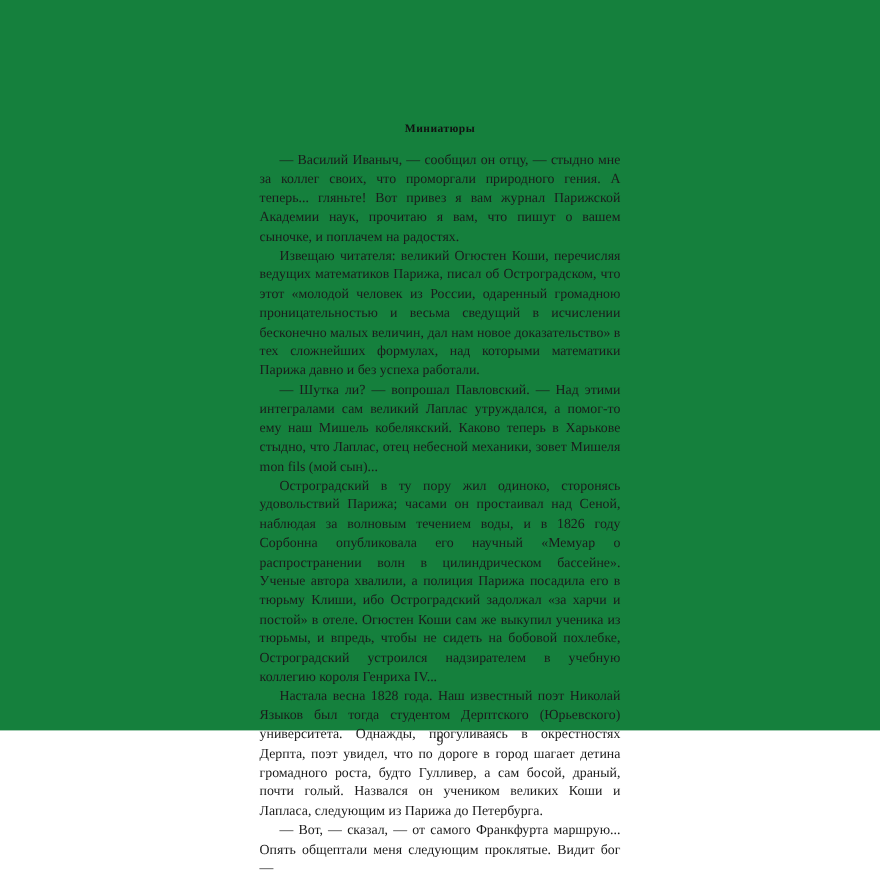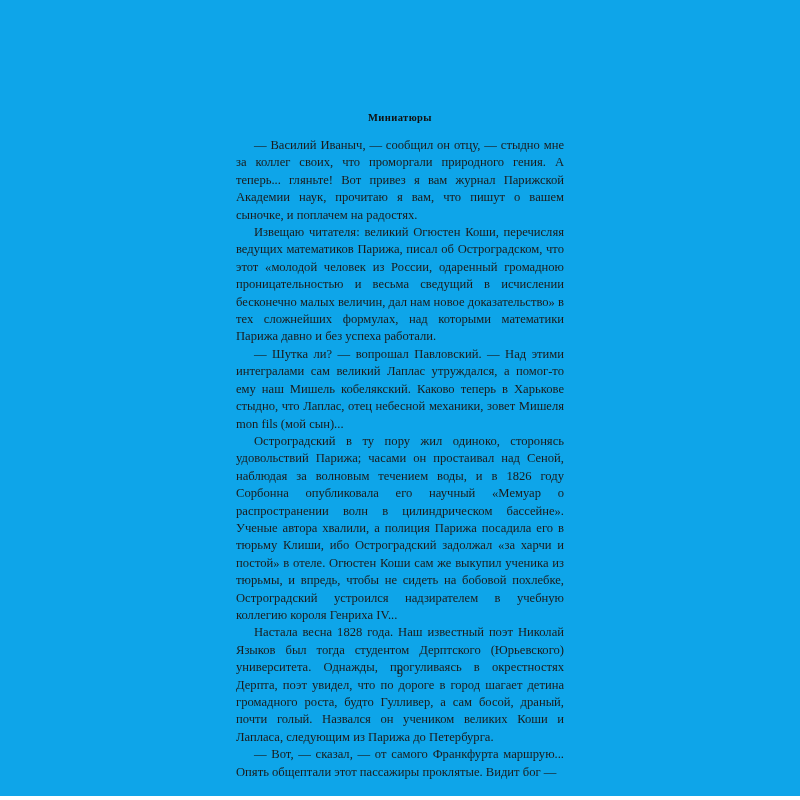--- a/index.html
+++ b/index.html
@@ -10,22 +10,22 @@
   body {
     width: 800px;
     height: 800px;
     font-family: "Liberation Serif", serif;
     color: #1a1a1a;
     overflow: hidden;
   }
   .page {
     position: relative;
     width: 800px;
-    height: 796px;
-    background: #0ea5e9;
+    height: 664px;
+    background: #15803d;
   }
   
   .page-body {
     position: absolute;
     left: 236px;
     top: 112px;
     width: 328px;
   }
   .running-head {
     font-size: 10.5px;
@@ -65,20 +65,20 @@
   <div class="page-body">
 
     <div class="running-head">Миниатюры</div>
 
     <div class="text-block">
       <p>— Василий Иваныч, — сообщил он отцу, — стыдно мне за коллег своих, что проморгали природного гения. А теперь... гляньте! Вот привез я вам журнал Парижской Академии наук, прочитаю я вам, что пишут о вашем сыночке, и поплачем на радостях.</p>
       <p>Извещаю читателя: великий Огюстен Коши, перечисляя ведущих математиков Парижа, писал об Остроградском, что этот «молодой человек из России, одаренный громадною проницательностью и весьма сведущий в исчислении бесконечно малых величин, дал нам новое доказательство» в тех сложнейших формулах, над которыми математики Парижа давно и без успеха работали.</p>
       <p>— Шутка ли? — вопрошал Павловский. — Над этими интегралами сам великий Лаплас утруждался, а помог-то ему наш Мишель кобелякский. Каково теперь в Харькове стыдно, что Лаплас, отец небесной механики, зовет Мишеля mon fils (мой сын)...</p>
       <p>Остроградский в ту пору жил одиноко, сторонясь удовольствий Парижа; часами он простаивал над Сеной, наблюдая за волновым течением воды, и в 1826 году Сорбонна опубликовала его научный «Мемуар о распространении волн в цилиндрическом бассейне». Ученые автора хвалили, а полиция Парижа посадила его в тюрьму Клиши, ибо Остроградский задолжал «за харчи и постой» в отеле. Огюстен Коши сам же выкупил ученика из тюрьмы, и впредь, чтобы не сидеть на бобовой похлебке, Остроградский устроился надзирателем в учебную коллегию короля Генриха IV...</p>
       <p>Настала весна 1828 года. Наш известный поэт Николай Языков был тогда студентом Дерптского (Юрьевского) университета. Однажды, прогуливаясь в окрестностях Дерпта, поэт увидел, что по дороге в город шагает детина громадного роста, будто Гулливер, а сам босой, драный, почти голый. Назвался он учеником великих Коши и Лапласа, следующим из Парижа до Петербурга.</p>
-      <p>— Вот, — сказал, — от самого Франкфурта маршрую... Опять общептали этот пассажиры проклятые. Видит бог —</p>
+      <p>— Вот, — сказал, — от самого Франкфурта маршрую... Опять общептали меня следующим проклятые. Видит бог —</p>
     </div>
 
   </div>
 
   <div class="folio">9</div>
 
 </div>
 
 </body></html>

